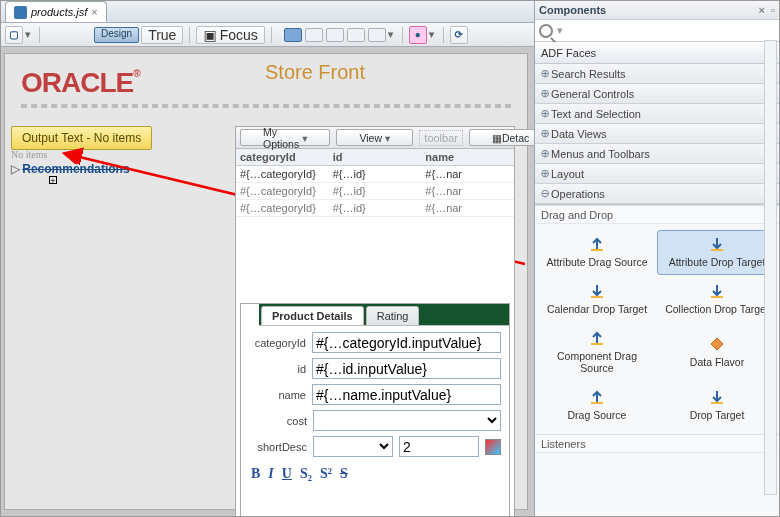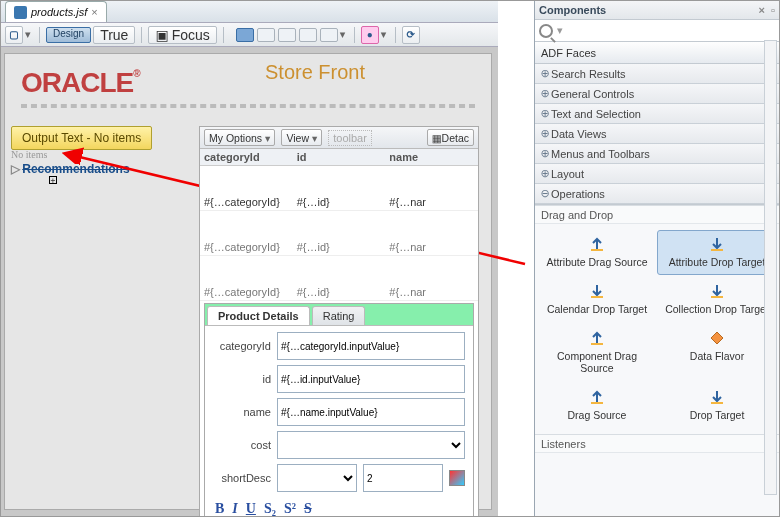--- a/index.html
+++ b/index.html
@@ -8,73 +8,73 @@
   
   .main{flex:1;display:flex;flex-direction:column;min-width:0;}
   .tabbar{height:22px;background:linear-gradient(#eef2f6,#d9e1e8);border-bottom:1px solid #aab;display:flex;align-items:flex-end;}
   .tab{height:21px;display:flex;align-items:center;gap:4px;padding:0 8px;border:1px solid #9aa;border-bottom:none;border-radius:4px 4px 0 0;background:#fff;margin-left:4px;font-style:italic;color:#111;}
   .tab .x{font-style:normal;color:#777;}
   .tab .ico{width:13px;height:13px;background:#3a77b0;border-radius:2px;}
   .toolbar{height:24px;background:linear-gradient(#f6f7f9,#e3e7ea);border-bottom:1px solid #aab;display:flex;align-items:center;gap:4px;padding:0 4px;}
   .tbtn{height:18px;min-width:18px;border:1px solid #b6bec6;border-radius:2px;background:linear-gradient(#fff,#ebeef1);display:flex;align-items:center;justify-content:center;color:#2b5a8b;font-size:10px;font-weight:bold;}
   .tb-sep{width:1px;height:16px;background:#b6bec6;margin:0 2px;}
   .design-row{display:flex;align-items:center;gap:2px;}
-  .design-btn{height:16px;padding:0 6px;border:1px solid #3a6ea5;border-radius:2px;background:linear-gradient(#cfe0ef,#9fbcd8);color:#1a3b5c;font-size:10px;}
+  .design-btn{height:16px;padding:0 6px;border:1px solid #3a6ea5;border-radius:2px;background:linear-gradient(#cfe0ef,#9fbcd8);color:#1a3b5c;font-size:10px;margin-left:48px;}
   .focus-btn{height:18px;padding:0 6px;border:1px solid #b6bec6;border-radius:2px;background:linear-gradient(#fff,#ebeef1);color:#333;font-size:14px;display:flex;align-items:center;gap:3px;}
   .dev-icons{display:flex;gap:3px;margin-left:6px;}
   .dev{width:18px;height:14px;border:1px solid #a9b2bb;border-radius:2px;background:#eef2f6;}
   .dev.sel{background:#7ba7d6;border-color:#3a6ea5;}
   .tb-drop{width:8px;color:#666;margin-left:-2px;}
   .canvas-scroll{flex:1;background:#c8c8c8;position:relative;}
   .canvas{position:absolute;inset:6px 6px 6px 3px;background:#e6e6e6;border:1px solid #aaa;}
   .oracle-head{position:absolute;left:16px;top:15px;font:bold 28px/1 Arial,sans-serif;color:#c04040;letter-spacing:-1px;}
   .store-front{position:absolute;left:260px;top:8px;font:20px/1 Arial;color:#cc9030;}
   .header-line{position:absolute;left:16px;right:16px;top:50px;border-top:2px dashed #bbb;border-bottom:2px dashed #bbb;height:0;}
   .yellow-tag{position:absolute;left:6px;top:72px;border:1px solid #b0a030;background:linear-gradient(#fff2a8,#f3d65e);padding:4px 10px;font-size:12px;color:#5a4a00;border-radius:2px;}
   .no-items{position:absolute;left:6px;top:95px;font:10px Tahoma;color:#999;}
   .recs{position:absolute;left:6px;top:108px;font:bold 12px Arial;color:#1a4e8a;display:flex;align-items:center;}
   .recs .chev{color:#888;margin-right:2px;}
   .recs-strike{text-decoration:line-through;}
   .drag-plus{position:absolute;left:44px;top:122px;width:8px;height:8px;border:1px solid #000;font:8px/7px monospace;text-align:center;}
   .red-line{position:absolute;stroke:#f00000;stroke-width:2;fill:none;}
   
   .pane{position:absolute;right:12px;top:72px;width:280px;height:410px;background:#fff;border:1px solid #aaa;}
   .pane-tb{height:22px;background:linear-gradient(#f5f6f8,#e2e6eb);border-bottom:1px solid #bbb;display:flex;align-items:center;gap:6px;padding:0 4px;}
-  .p-btn{border:1px solid #aaa;background:linear-gradient(#fff,#e8ebef);border-radius:2px;height:17px;padding:0 4px;font-size:10.5px;color:#333;display:flex;align-items:center;}
+  .p-btn{border:1px solid #aaa;background:linear-gradient(#fff,#e8ebef);border-radius:2px;height:17px;padding:0 22px;font-size:10.5px;color:#333;display:flex;align-items:center;}
   .p-btn .dd{margin-left:3px;color:#666;}
   .p-tool{font:11px/14px Arial;color:#aaa;border:1px dotted #bbb;padding:0 4px;}
   .grid{width:100%;font-size:11px;}
   .grid .hdr{display:flex;background:#eef1f5;border-bottom:1px solid #ccc;font-weight:bold;color:#555;}
-  .grid .row{display:flex;border-bottom:1px solid #eee;color:#777;margin-top:28px;}
+  .grid .row{display:flex;border-bottom:1px solid #eee;color:#777;}
   .grid .row.active{color:#333;}
   .grid .c{flex:1;padding:2px 4px;white-space:nowrap;overflow:hidden;}
   .details{position:absolute;left:4px;right:4px;bottom:6px;top:176px;border:1px solid #aaa;background:#fff;}
-  .d-tabs{height:22px;display:flex;background:#86efac;border-bottom:1px solid #bbb;}
+  .d-tabs{height:22px;display:flex;background:#14532d;border-bottom:1px solid #bbb;margin-left:18px;}
   .d-tab{padding:3px 10px 0;border:1px solid #bbb;border-bottom:none;margin:2px 0 0 2px;border-radius:3px 3px 0 0;background:#fff;font-weight:bold;font-size:11px;}
   .d-tab.inactive{background:linear-gradient(#f1f2f4,#dfe3e7);font-weight:normal;}
   .d-body{padding:6px 8px;}
   .d-row{display:flex;align-items:center;margin-bottom:5px;gap:6px;}
   .d-row label{width:58px;text-align:right;font-size:11px;color:#444;}
-  .d-row input,.d-row select{flex:1;border:1px solid #9cafc1;height:28px;font-size:10px;padding:0 3px;background:#fff;}
+  .d-row input,.d-row select{flex:1;border:1px solid #9cafc1;height:21px;font-size:14px;padding:0 3px;background:#fff;}
   .spin{width:30px;}
   .rich-tb{display:flex;gap:8px;padding:4px 2px;color:#2a4fa0;font-weight:bold;align-items:center;}
   .rich-tb span{font-family:"Times New Roman",serif;font-size:14px;}
   
   .rpanel{width:245px;border-left:1px solid #9aa6b2;background:#f7f8fa;display:flex;flex-direction:column;}
   .rp-title{height:19px;background:linear-gradient(#f4f5f7,#e3e7eb);border-bottom:1px solid #c3cad1;display:flex;align-items:center;justify-content:space-between;padding:0 4px;font-size:11px;color:#3a4b5c;font-weight:bold;}
   .rp-search{height:22px;border-bottom:1px solid #c3cad1;background:#fff;display:flex;align-items:center;padding:0 4px;color:#888;}
   .rp-search .mag{width:14px;height:14px;border:2px solid #888;border-radius:50%;position:relative;margin-right:2px;}
   .rp-search .mag::after{content:"";position:absolute;right:-5px;bottom:-5px;width:6px;height:2px;background:#888;transform:rotate(45deg);}
   .accordion{border-bottom:1px solid #c3cad1;}
   .acc-combo{height:22px;background:linear-gradient(#fefefe,#e6eaef);border-bottom:1px solid #c3cad1;display:flex;align-items:center;justify-content:space-between;padding:0 6px;font-size:11px;color:#333;}
   .sect{height:20px;background:linear-gradient(#f5f6f8,#e6e9ed);border-bottom:1px solid #c9d0d7;display:flex;align-items:center;padding:0 4px;font-size:11px;color:#444;cursor:default;}
   .sect .tw{width:12px;text-align:center;color:#6a7c8e;}
   .sub-head{height:19px;background:#f9fafb;border-top:1px solid #d8dde2;border-bottom:1px solid #e3e7eb;padding:0 6px;font-size:11px;color:#555;display:flex;align-items:center;}
   .palette{display:flex;flex-wrap:wrap;padding:6px 2px;gap:2px 0;}
-  .pal-item{width:50%;display:flex;flex-direction:column;align-items:center;justify-content:flex-start;padding:4px 2px 6px;border:1px solid transparent;font-size:10.5px;color:#333;text-align:center;line-height:1.15;}
+  .pal-item{width:50%;display:flex;flex-direction:column;align-items:center;justify-content:center;padding:4px 2px 6px;border:1px solid transparent;font-size:10.5px;color:#333;text-align:center;line-height:1.15;}
   .pal-item.sel{background:#d0e2f3;border:1px solid #83a7cc;border-radius:3px;}
   .pal-ico{width:18px;height:18px;margin-bottom:3px;position:relative;}
   .inner-scroll{position:absolute;right:2px;top:39px;width:13px;height:455px;background:#f3f4f6;border:1px solid #c9d0d7;}
   svg{overflow:visible;}
 </style>
 </head>
 <body>
 
 <div class="app">
 
@@ -211,21 +211,21 @@
                 <span>S²</span>
                 <span style="text-decoration:line-through">S</span>
               </div>
             </div>
           </div>
         </div>
       </div>
     </div>
   </div>
 
-  <div class="rpanel" style="position:relative;margin-left:36px;">
+  <div class="rpanel" style="position:relative;">
     <div class="rp-title">
       <span>Components</span>
       <span style="color:#888;">× &nbsp;▫</span>
     </div>
     <div class="rp-search">
       <span class="mag"></span>
       <span style="color:#999;margin-left:2px">▾</span>
     </div>
     <div class="acc-combo">
       <span>ADF Faces</span>

